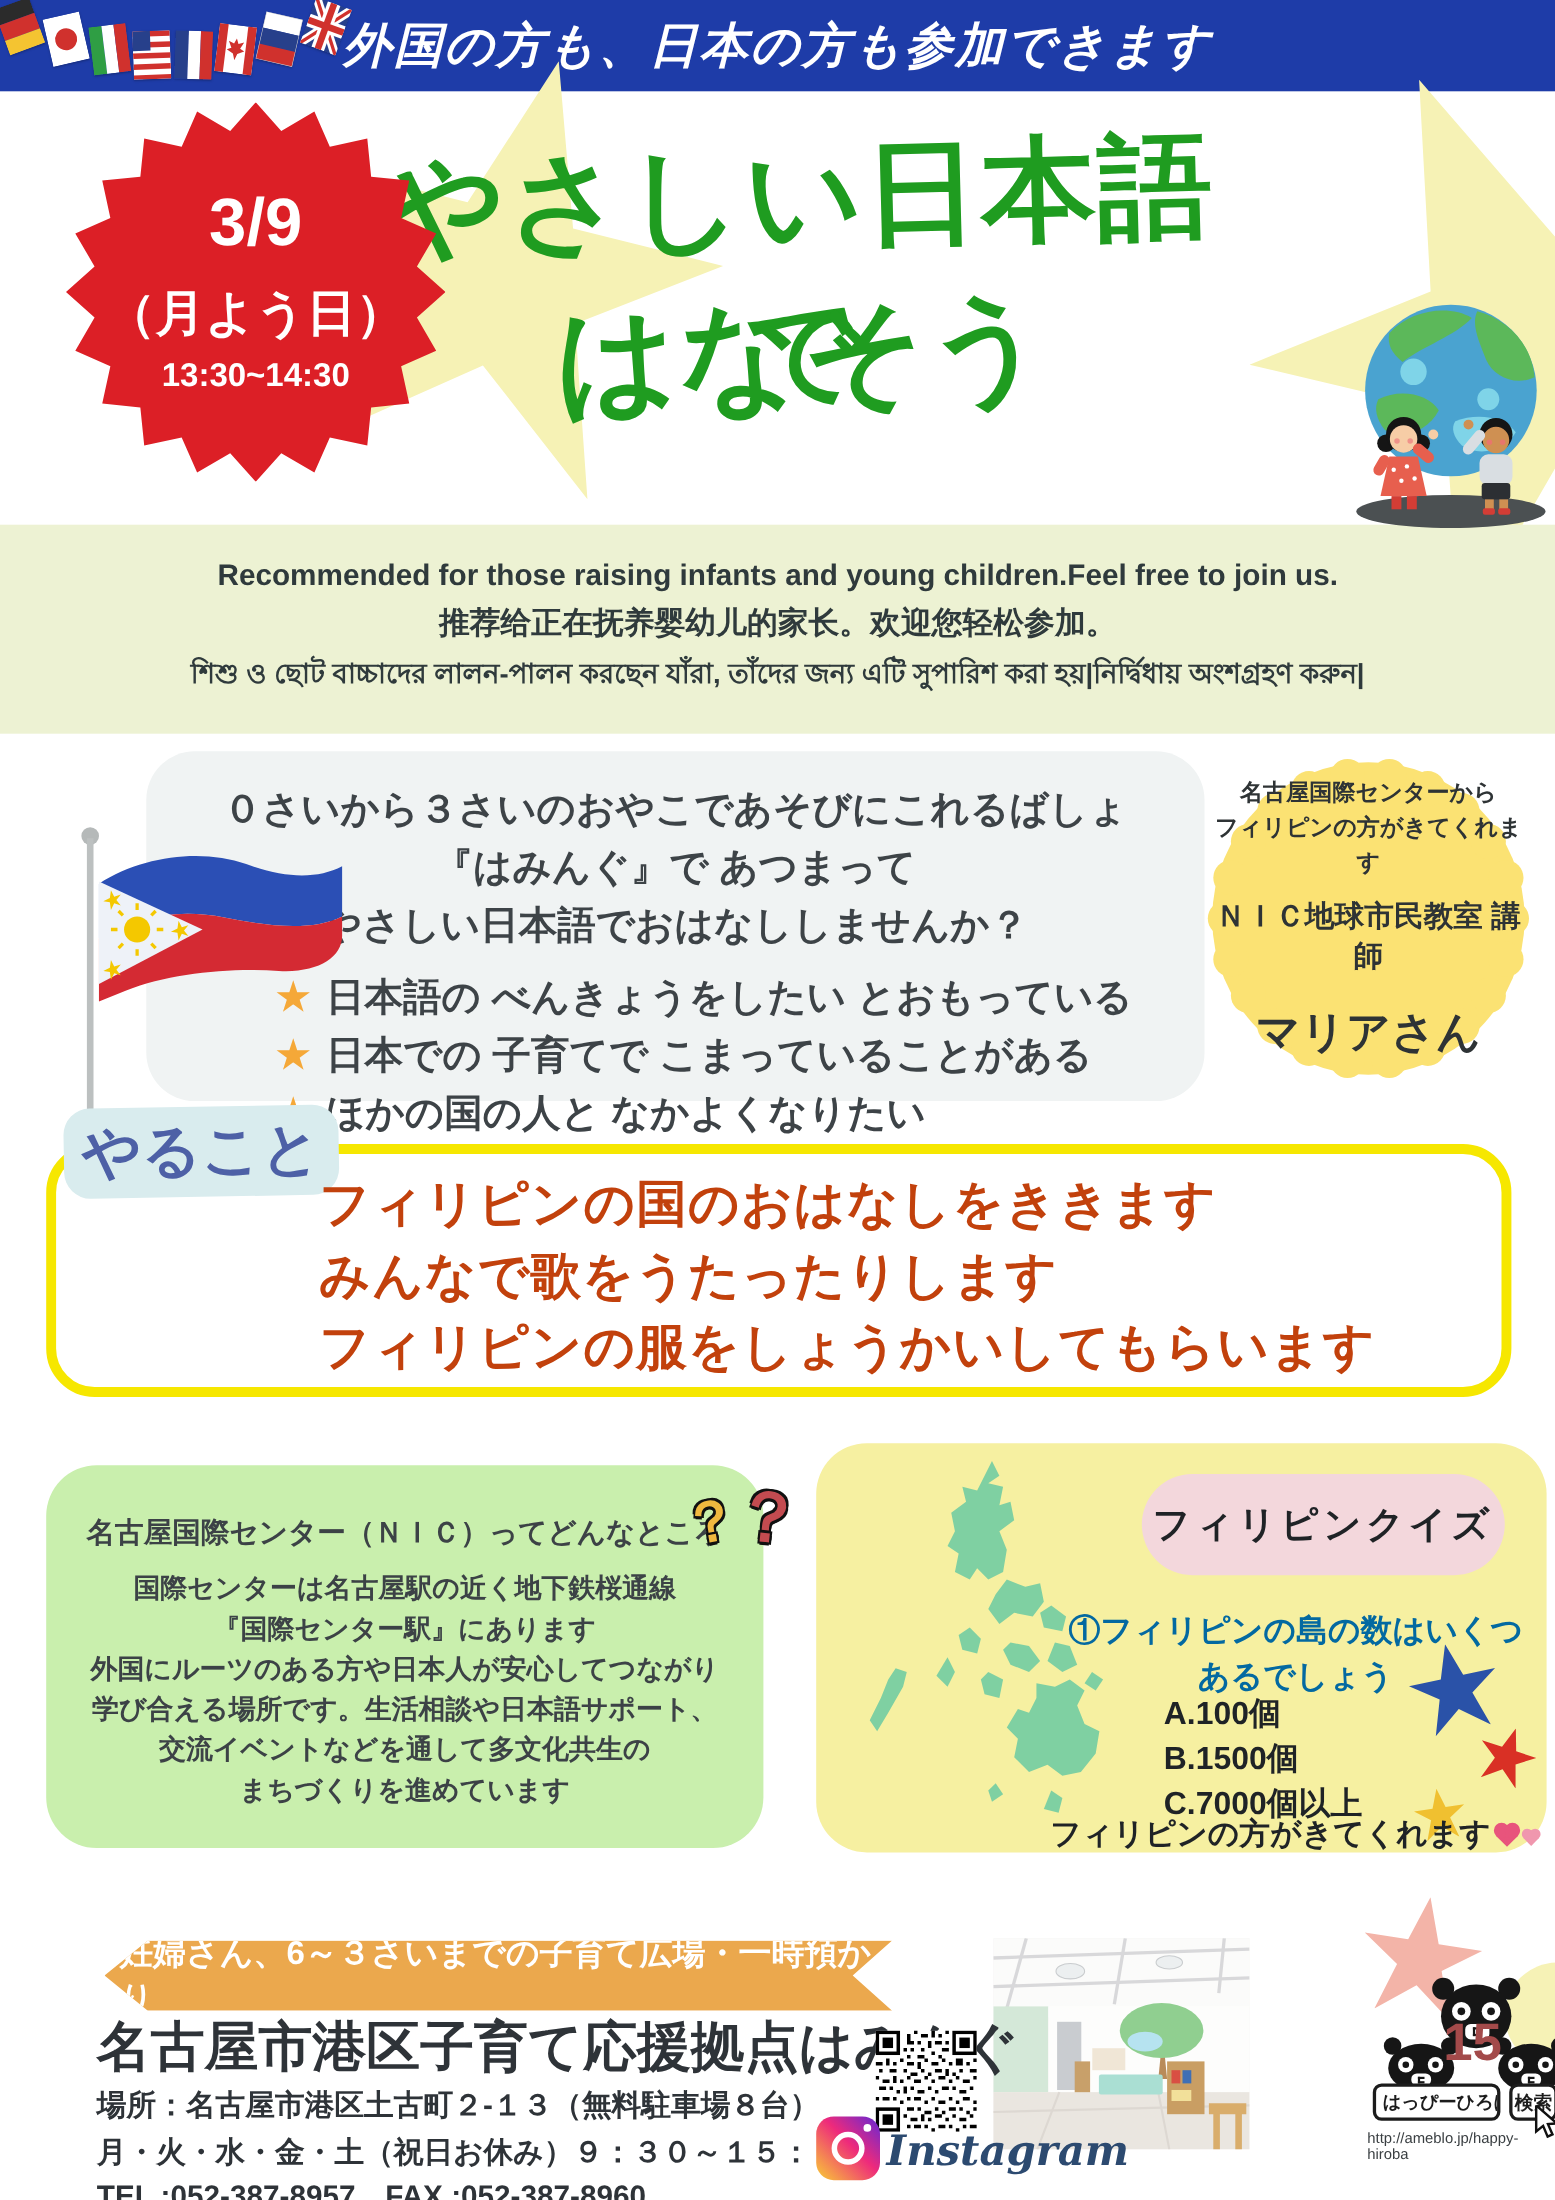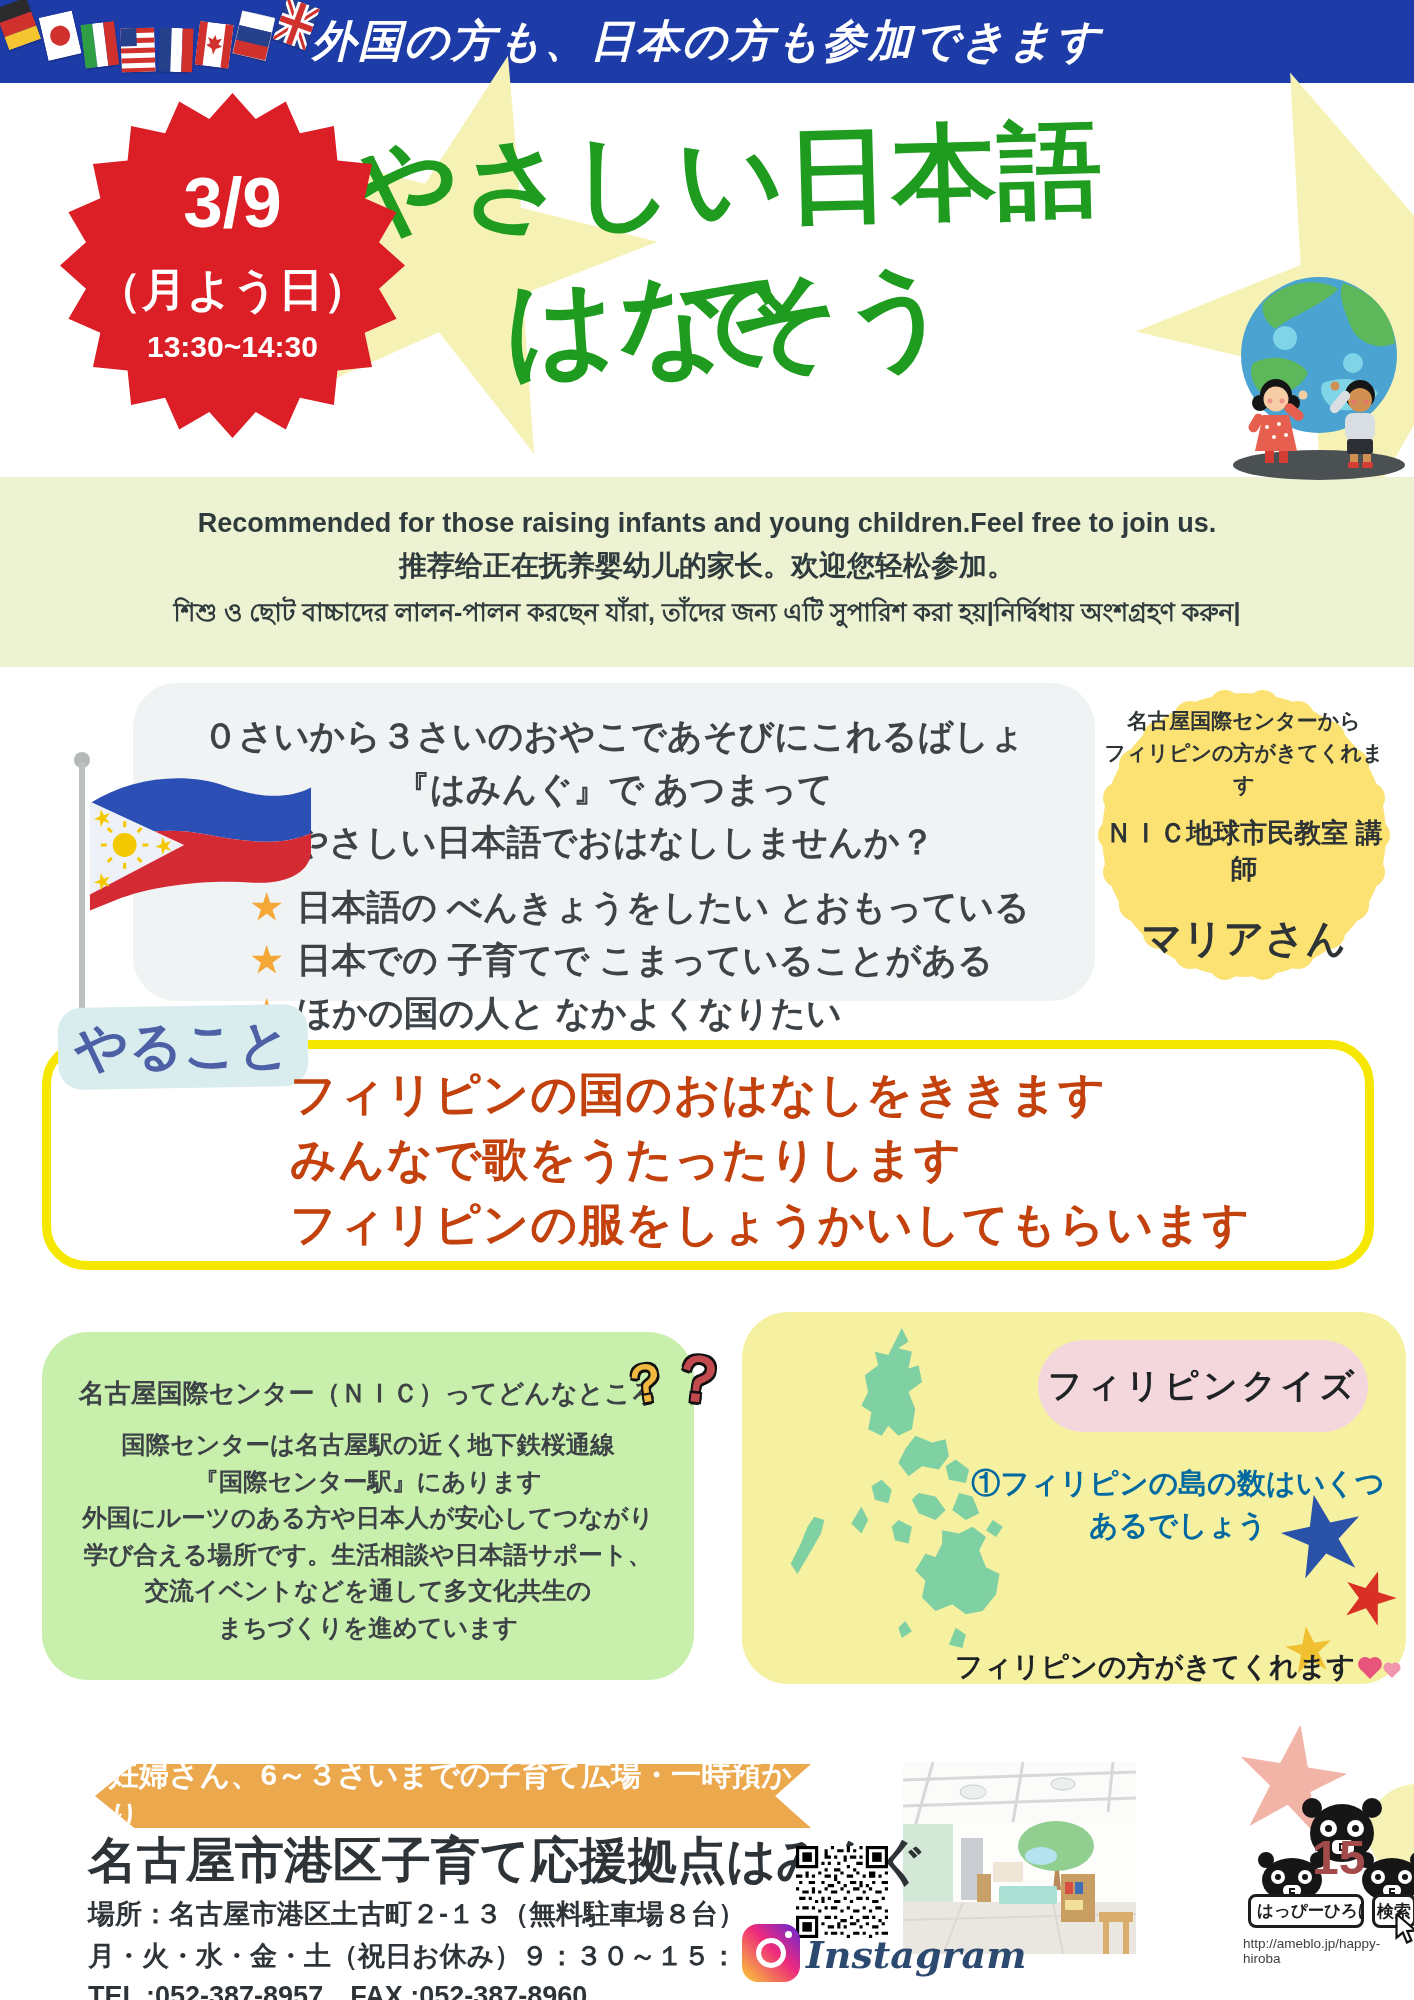--- a/index.html
+++ b/index.html
@@ -22,21 +22,21 @@
   .star5 { clip-path: polygon(50% 0%, 63% 38%, 100% 38%, 69% 60%, 82% 100%, 50% 75%, 18% 100%, 31% 60%, 0% 38%, 37% 38%); }
   #soft-star-left  { left:272px; top:50px;  width:380px; height:380px; background:#f6f2b5; transform:rotate(14deg); }
   #soft-star-right { left:1140px; top:55px; width:480px; height:480px; background:#f6f2b5; transform:rotate(-22deg); }
 
   
   #badge {
     left:60px; top:93px; width:345px; height:345px; background:#dc1f26;
     display:flex; flex-direction:column; align-items:center; justify-content:center;
     color:#fff; text-align:center; z-index:3;
   }
-  #badge .date { font-size:71px; font-weight:900; line-height:1; }
+  #badge .date { font-size:61px; font-weight:900; line-height:1; }
   #badge .day  { font-size:45px; font-weight:900; margin-top:22px; }
   #badge .time { font-size:30px; font-weight:800; margin-top:10px; }
 
   
   .main-title { color:#1f9c20; font-weight:900; text-align:center; z-index:2; letter-spacing:2px; }
   #title-line1 { left:350px; top:110px; width:760px; font-size:104px; transform:rotate(-1.5deg); }
   #title-line2 { left:470px; top:250px; width:520px; font-size:108px; transform:rotate(-2deg); }
 
   
   #globe-kids { left:1223px; top:243px; width:191px; height:240px; z-index:2; }
@@ -454,20 +454,25 @@
         <path d="M142,120 l6,4 -4,6 -6,-4 Z"></path>
         <path d="M90,180 l4,6 -6,4 -2,-6 Z"></path>
         <path d="M120,184 l6,4 -2,8 -8,-2 Z"></path>
       </g>
     </svg>
   </div>
   <div id="quiz-label" class="abs">フィリピンクイズ</div>
   <div id="quiz-question" class="abs">
     <div>①フィリピンの島の数はいくつ</div>
     <div>あるでしょう</div>
+  </div>
+  <div id="quiz-options" class="abs">
+    <div>A.100個</div>
+    <div>B.1500個</div>
+    <div>C.7000個以上</div>
   </div>
   <div id="qstar-blue" class="abs star5 qstar"></div>
   <div id="qstar-red" class="abs star5 qstar"></div>
   <div id="qstar-yellow" class="abs star5 qstar"></div>
   <div id="quiz-footer" class="abs">
     <span>フィリピンの方がきてくれます</span><span class="heart mini-heart1"></span><span class="heart mini-heart2"></span>
   </div>
 
   <div id="pink-star" class="abs star5"></div>
   <div id="yellow-blob" class="abs"></div>

